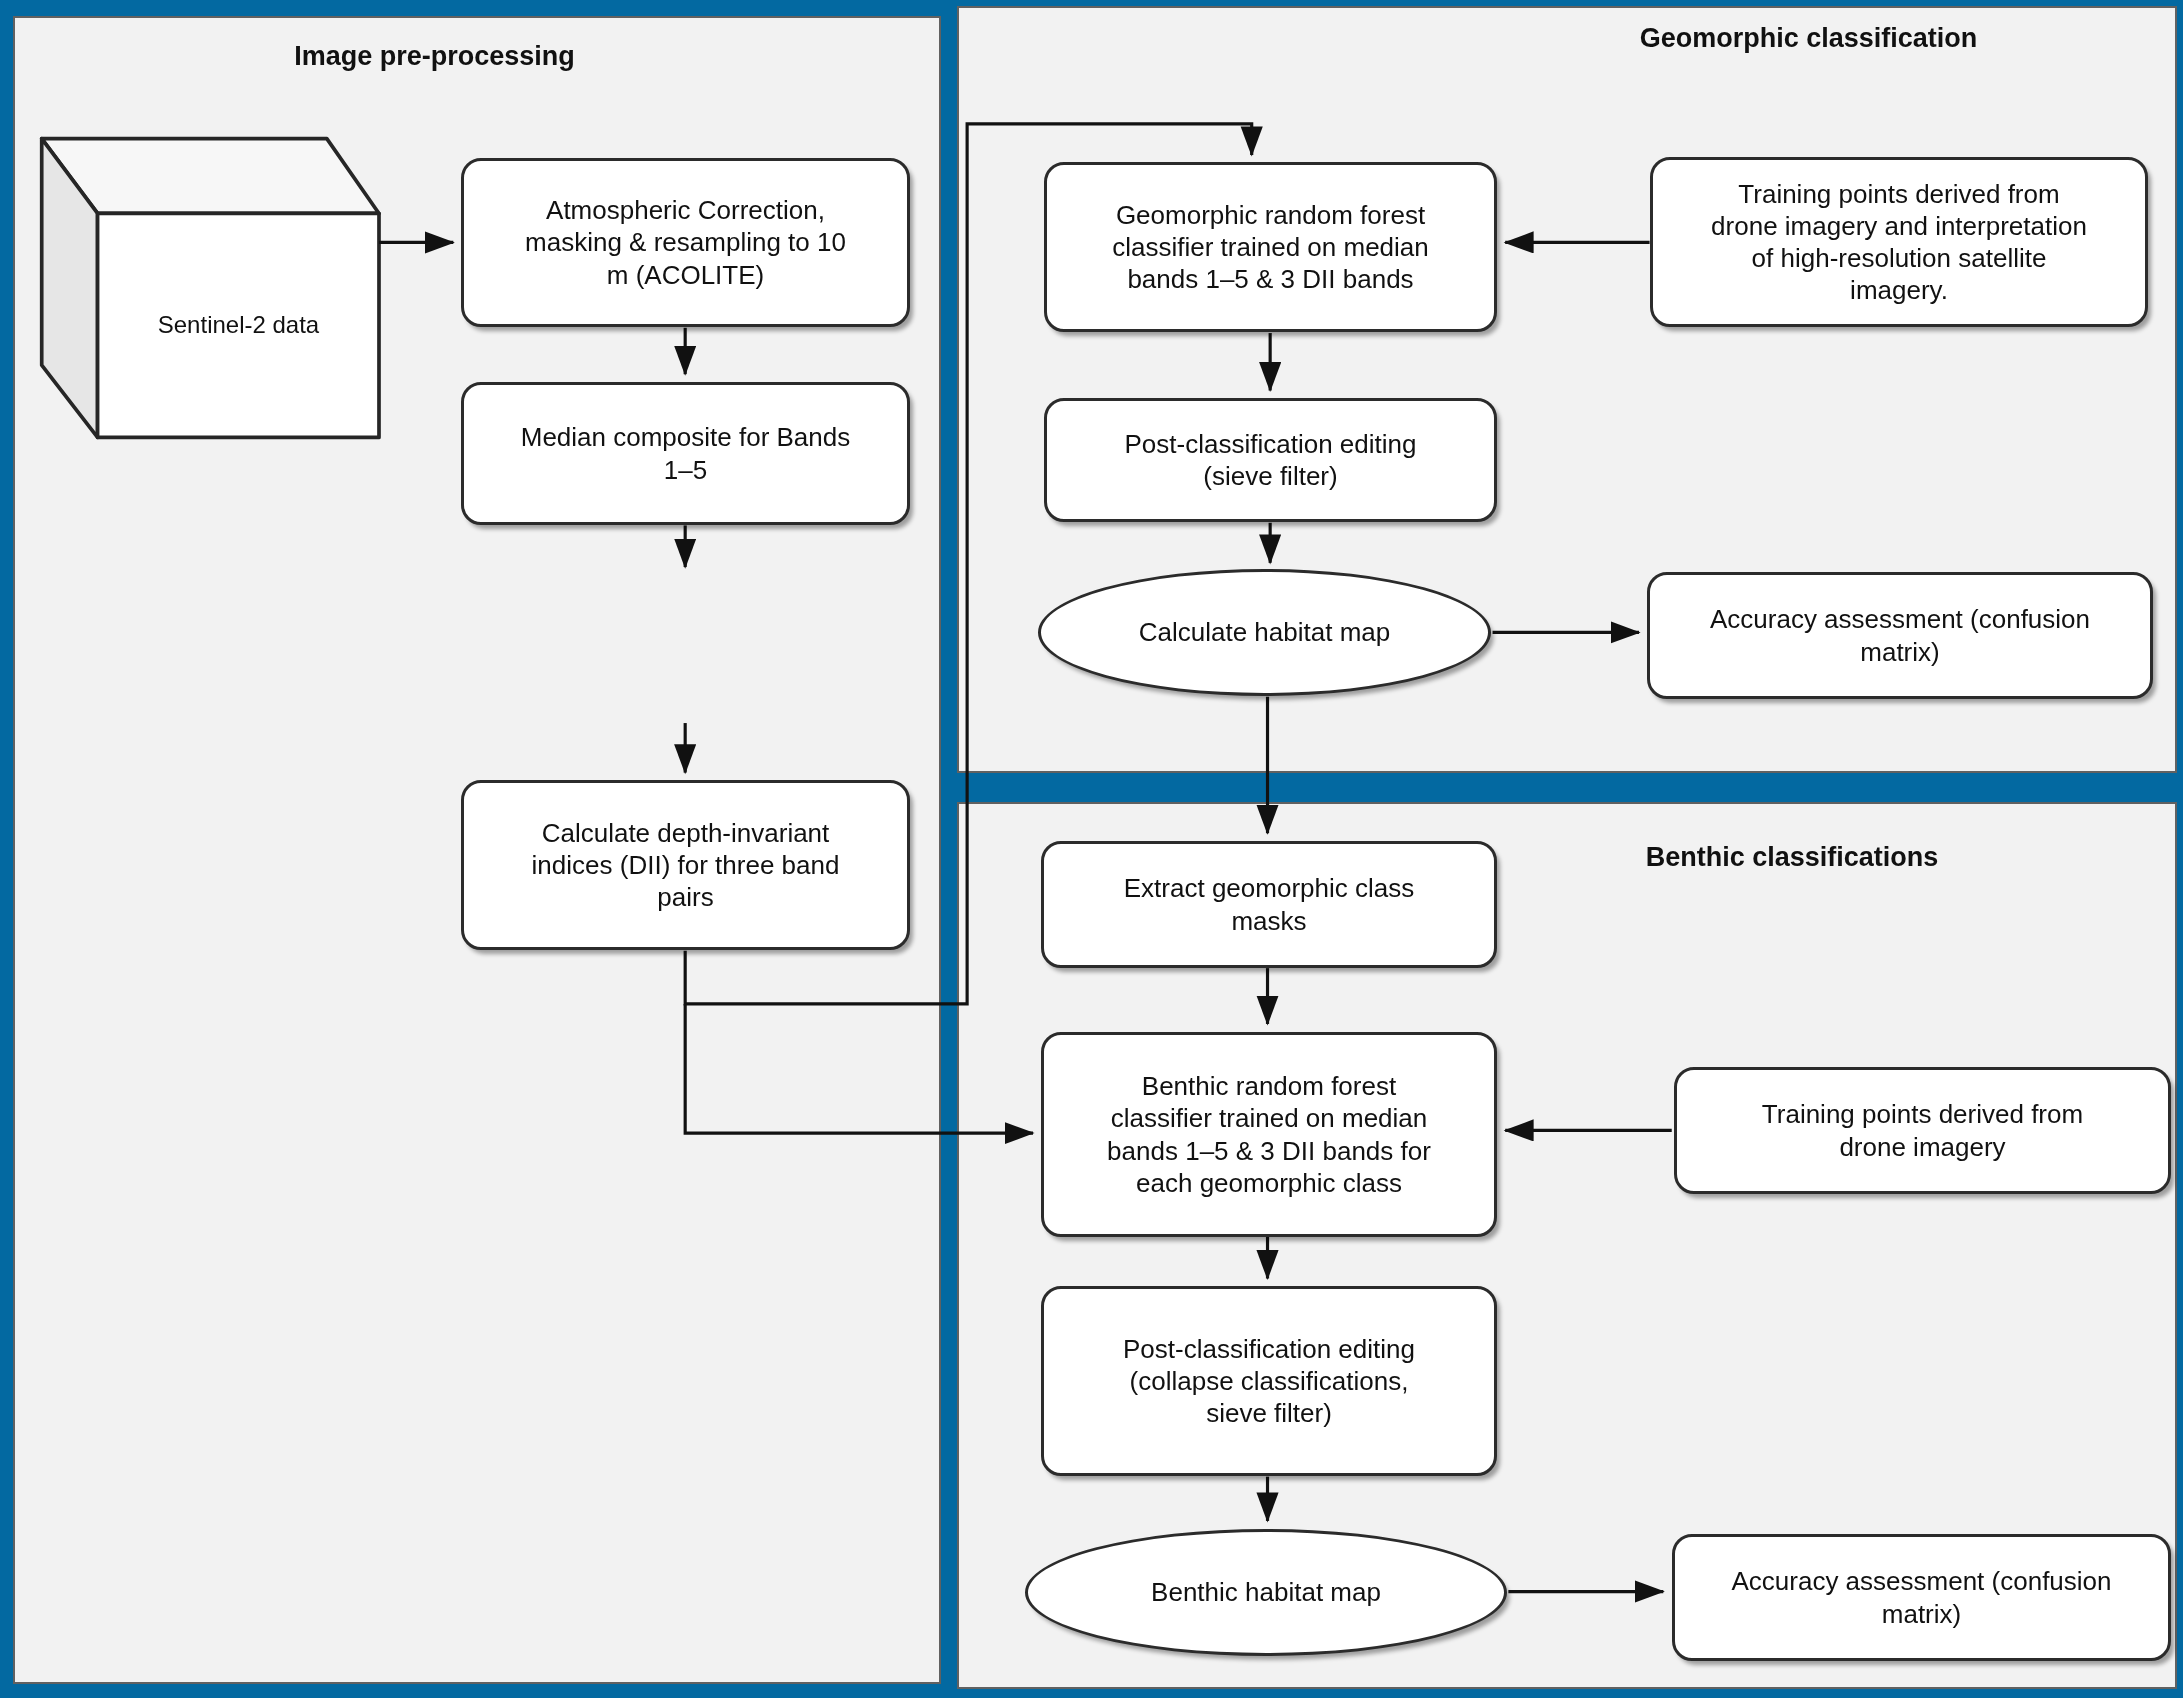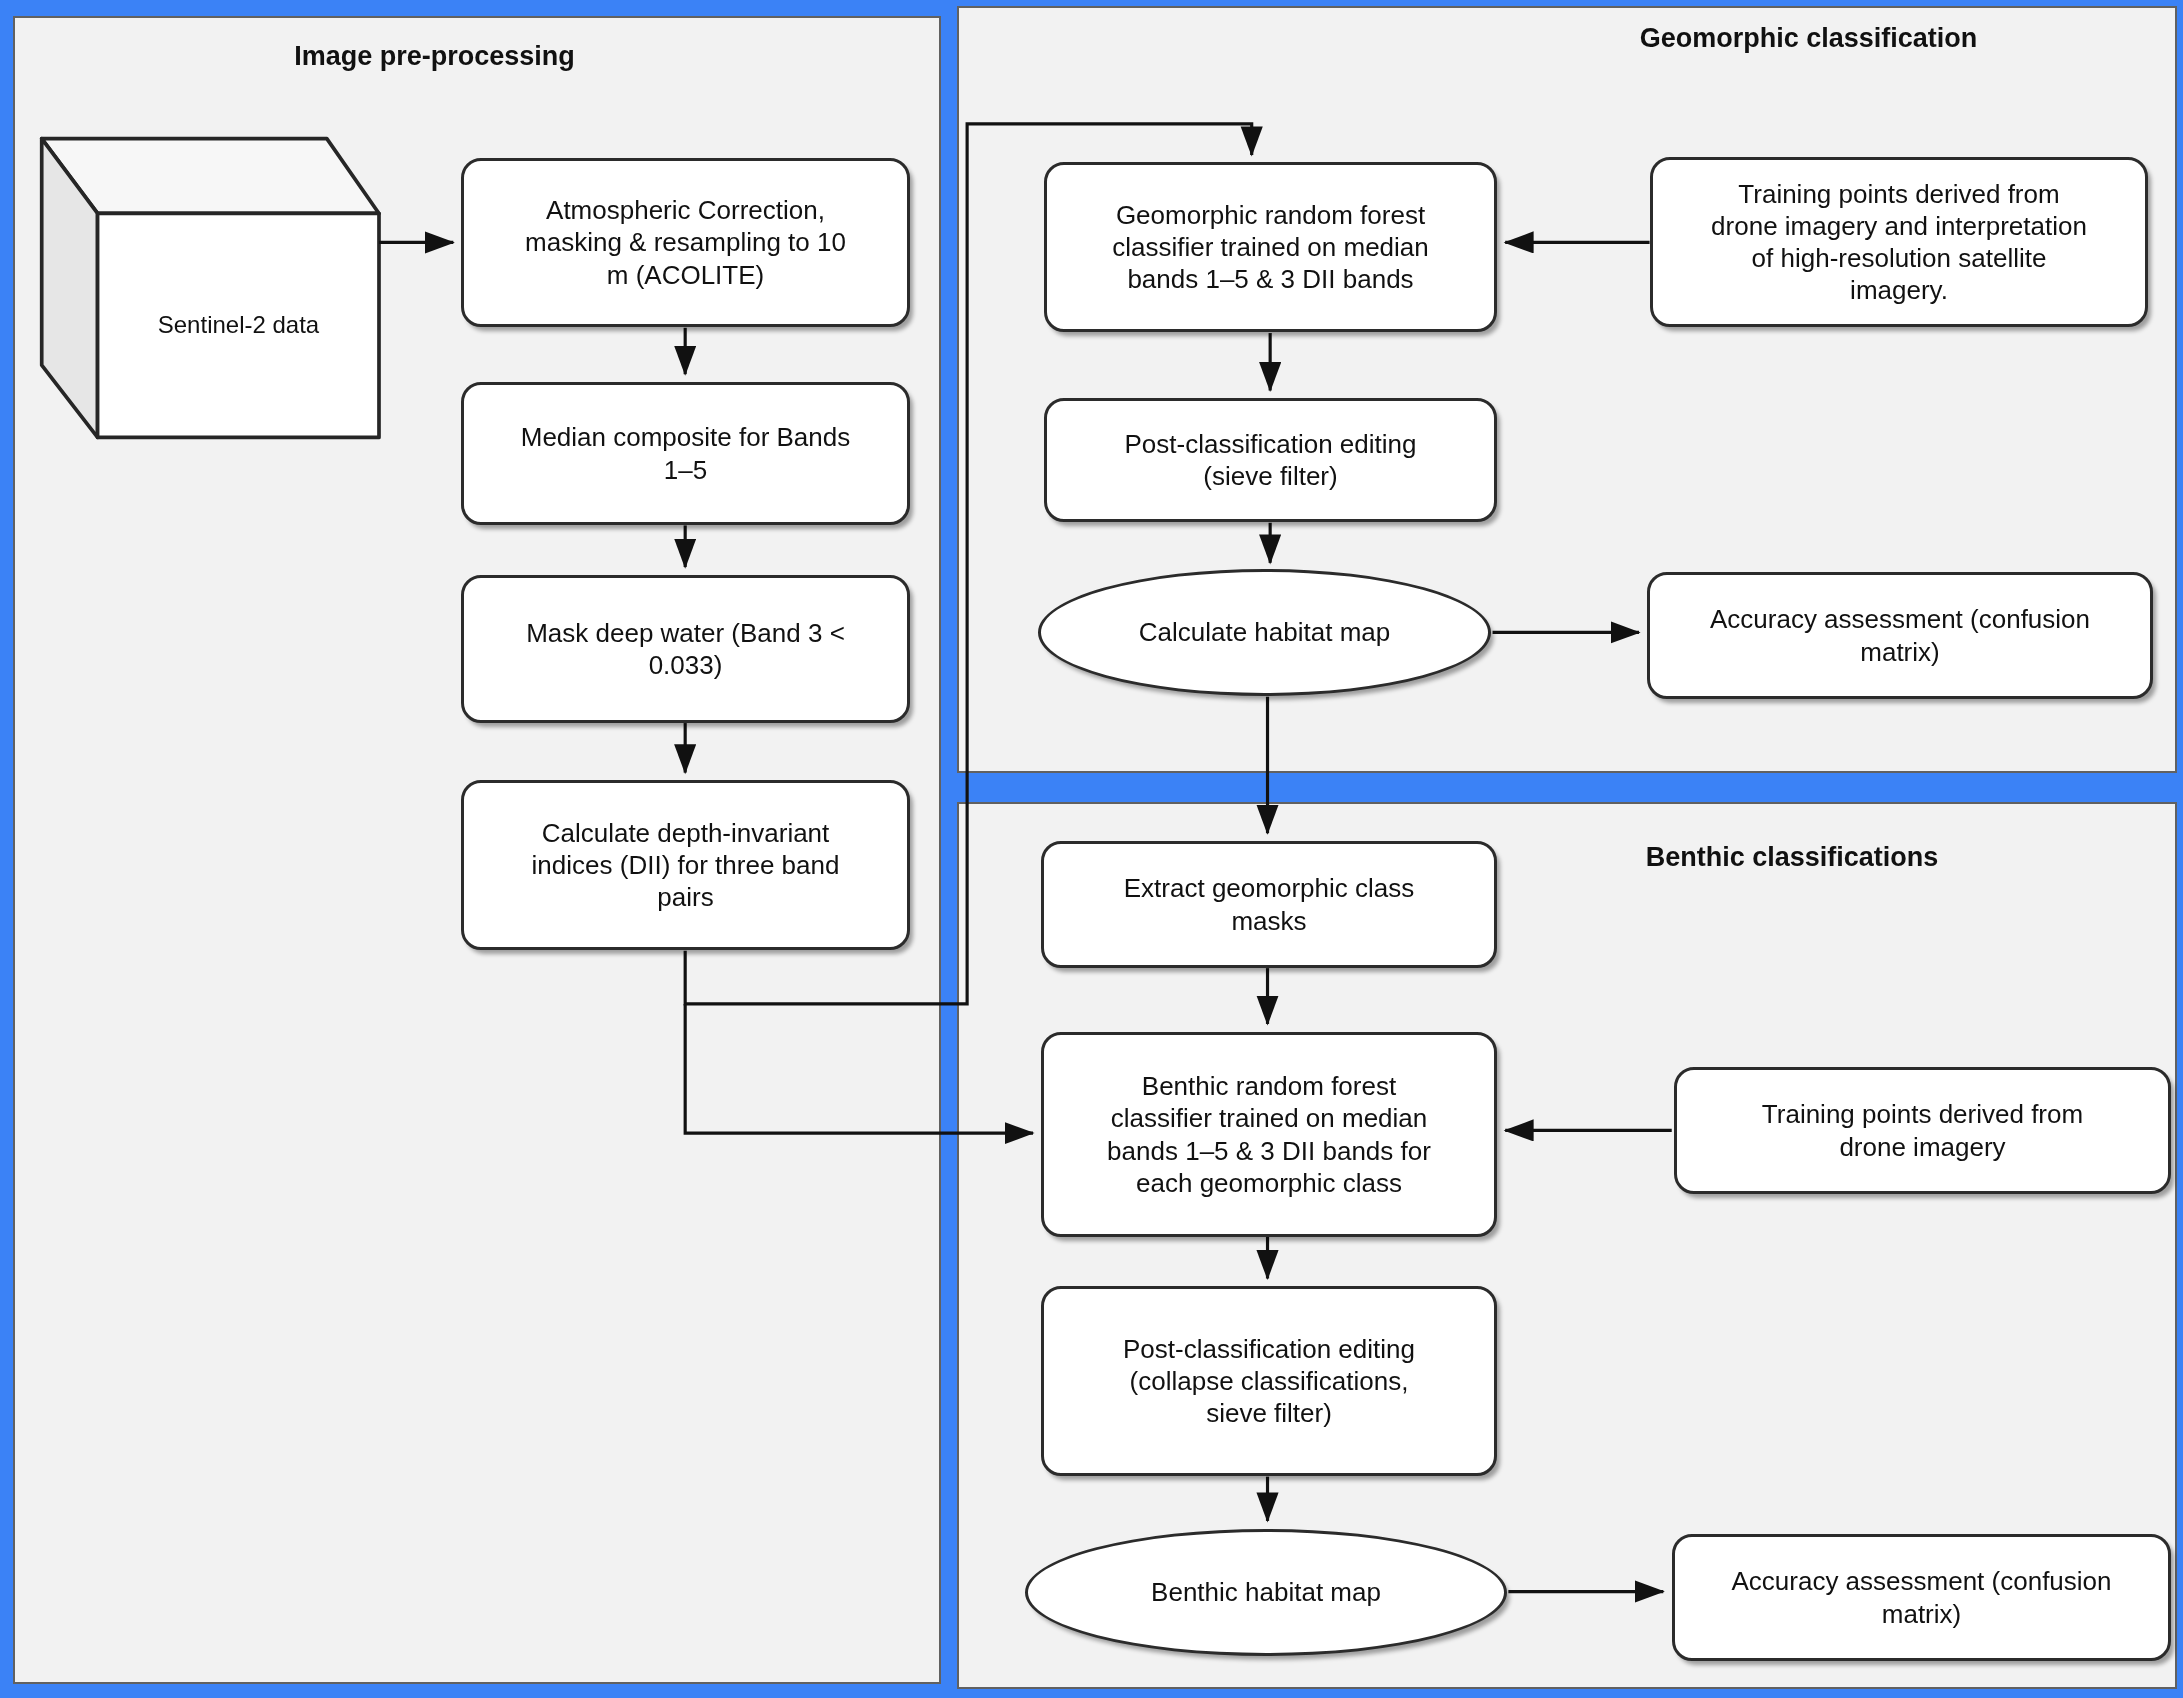--- a/index.html
+++ b/index.html
@@ -1,20 +1,20 @@
 <!DOCTYPE html>
 <html style="font-size:8.4px"><head>
 <meta charset="utf-8">
 <style>
   html, body { margin: 0; padding: 0; background: #ffffff; }
   #canvas {
     position: relative;
     width: 2183px;
     height: 1698px;
-    background: #3b82f6;
+    background: #0369a1;
     font-family: "Liberation Sans", sans-serif;
     color: #111111;
     overflow: hidden;
   }
   .panel {
     position: absolute;
     background: #f2f2f2;
     border: 2.1px solid #616161;
     box-sizing: border-box;
   }
@@ -121,24 +121,20 @@
 
   <div class="node box" style="left:461px; top:158px; width:449px; height:169px;">
     <span>Atmospheric Correction,
 masking &amp; resampling to 10
 m (ACOLITE)</span>
   </div>
   <div class="node box" style="left:461px; top:382px; width:449px; height:143px;">
     <span>Median composite for Bands
 1–5</span>
   </div>
-  <div class="node box" style="left:461px; top:575px; width:449px; height:148px;">
-    <span>Mask deep water (Band 3 &lt;
-0.033)</span>
-  </div>
   <div class="node box" style="left:461px; top:780px; width:449px; height:170px;">
     <span>Calculate depth-invariant
 indices (DII) for three band
 pairs</span>
   </div>
 
   <div class="node box" style="left:1044px; top:162px; width:453px; height:170px;">
     <span>Geomorphic random forest
 classifier trained on median
 bands 1–5 &amp; 3 DII bands</span>

